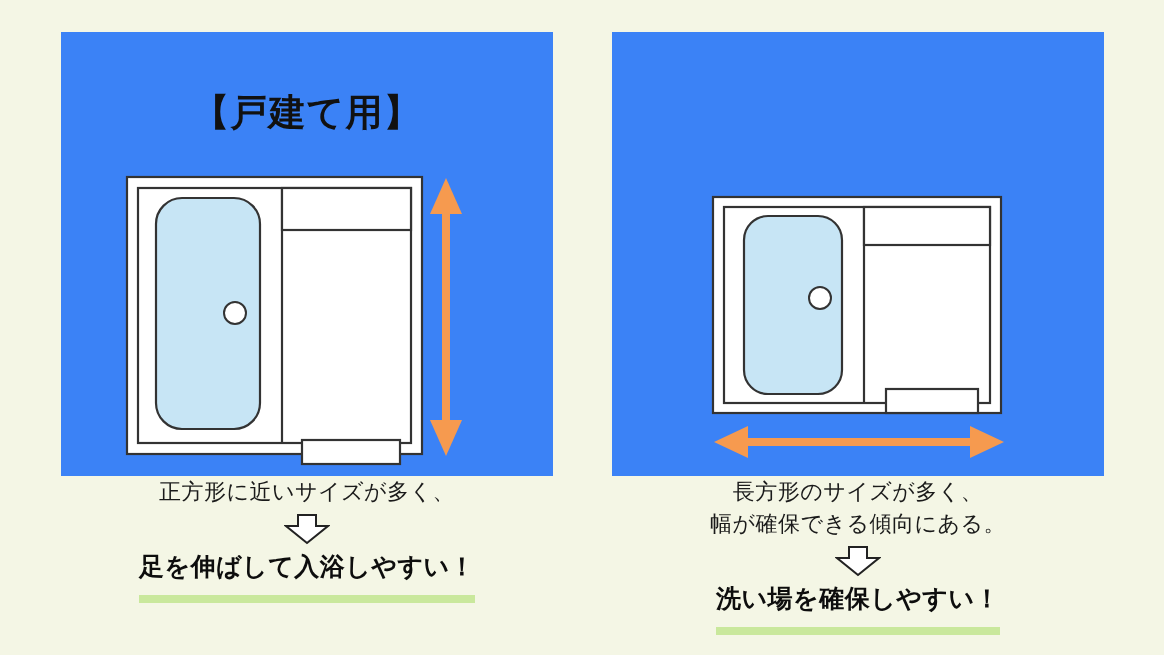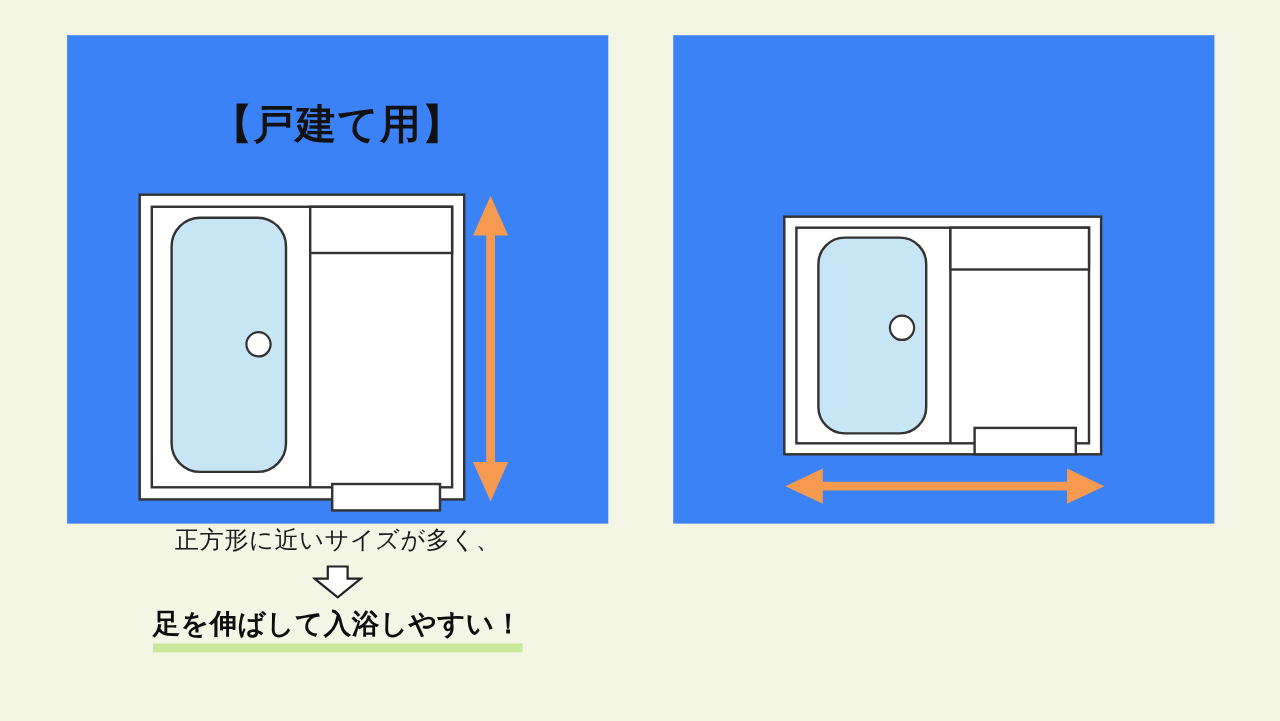--- a/index.html
+++ b/index.html
@@ -78,21 +78,21 @@
 
   .punch {
     margin-top: 4px;
     display: inline-block;
     font-size: 25px;
     font-weight: 700;
     letter-spacing: 0.5px;
     color: #0d0d0d;
     position: relative;
     white-space: nowrap;
-    padding-bottom: 10px;
+    padding-bottom: 20px;
   }
   .punch .hl {
     position: absolute;
     left: 0;
     right: 0;
     bottom: 0px;
     height: 8px;
     background: #c9e89c;
     z-index: 0;
   }
@@ -167,15 +167,28 @@
         <rect x="178" y="197" width="92" height="24" fill="#ffffff" stroke="#333333" stroke-width="2.2"></rect>
 
         <g>
           <line x1="30" y1="250" x2="272" y2="250" stroke="#f69a4f" stroke-width="8"></line>
           <polygon points="6,250 40,234 40,266" fill="#f69a4f"></polygon>
           <polygon points="296,250 262,234 262,266" fill="#f69a4f"></polygon>
         </g>
       </svg>
     </div>
 
+    <div class="caption cap-block">
+      <div class="caption-line">長方形のサイズが多く、</div>
+      <div class="caption-line">幅が確保できる傾向にある。</div>
+      <div class="down-arrow-row">
+        <svg width="46" height="32" viewBox="0 0 46 32">
+          <polygon points="14,2 32,2 32,13 44,13 23,30 2,13 14,13" fill="#ffffff" stroke="#222222" stroke-width="2"></polygon>
+        </svg>
+      </div>
+      <div class="punch">
+        <span class="hl"></span>
+        <span class="txt">洗い場を確保しやすい！</span>
+      </div>
+    </div>
   </div>
 
 </div>
 
 </body></html>

